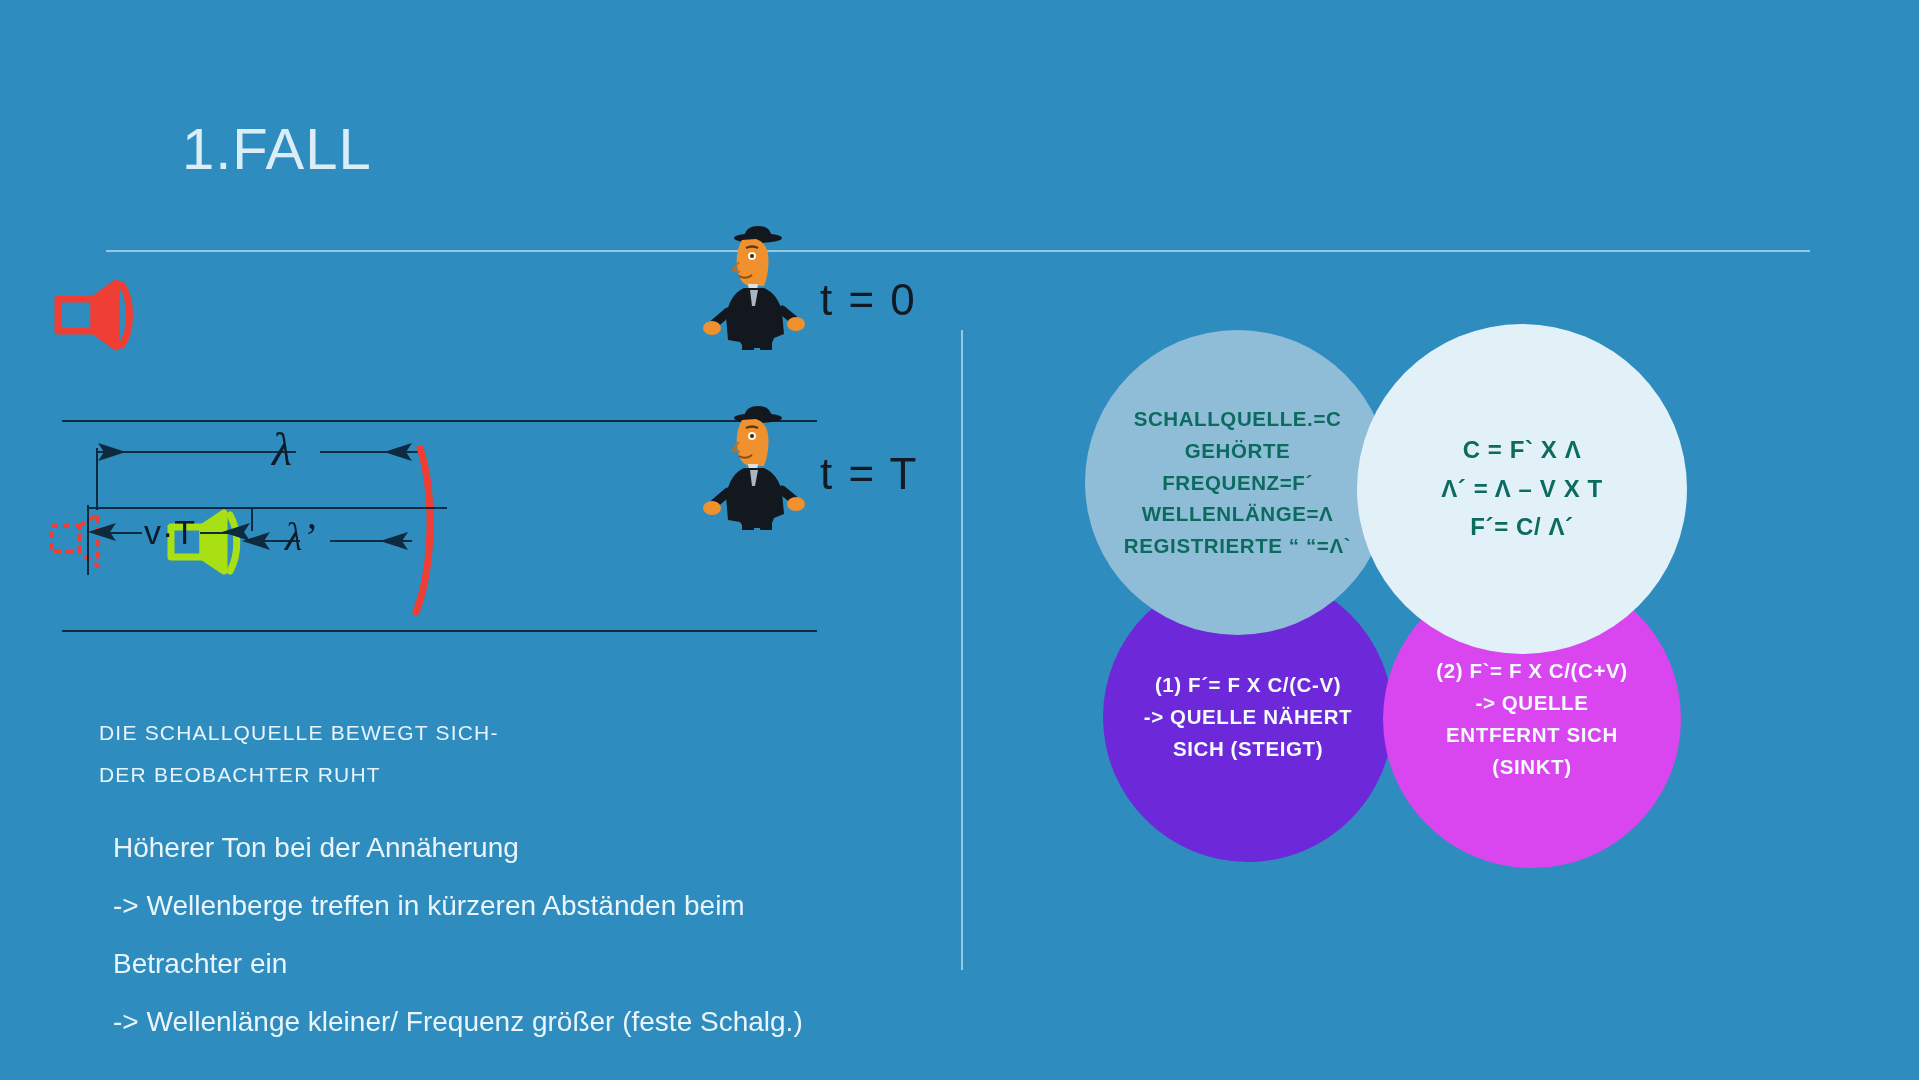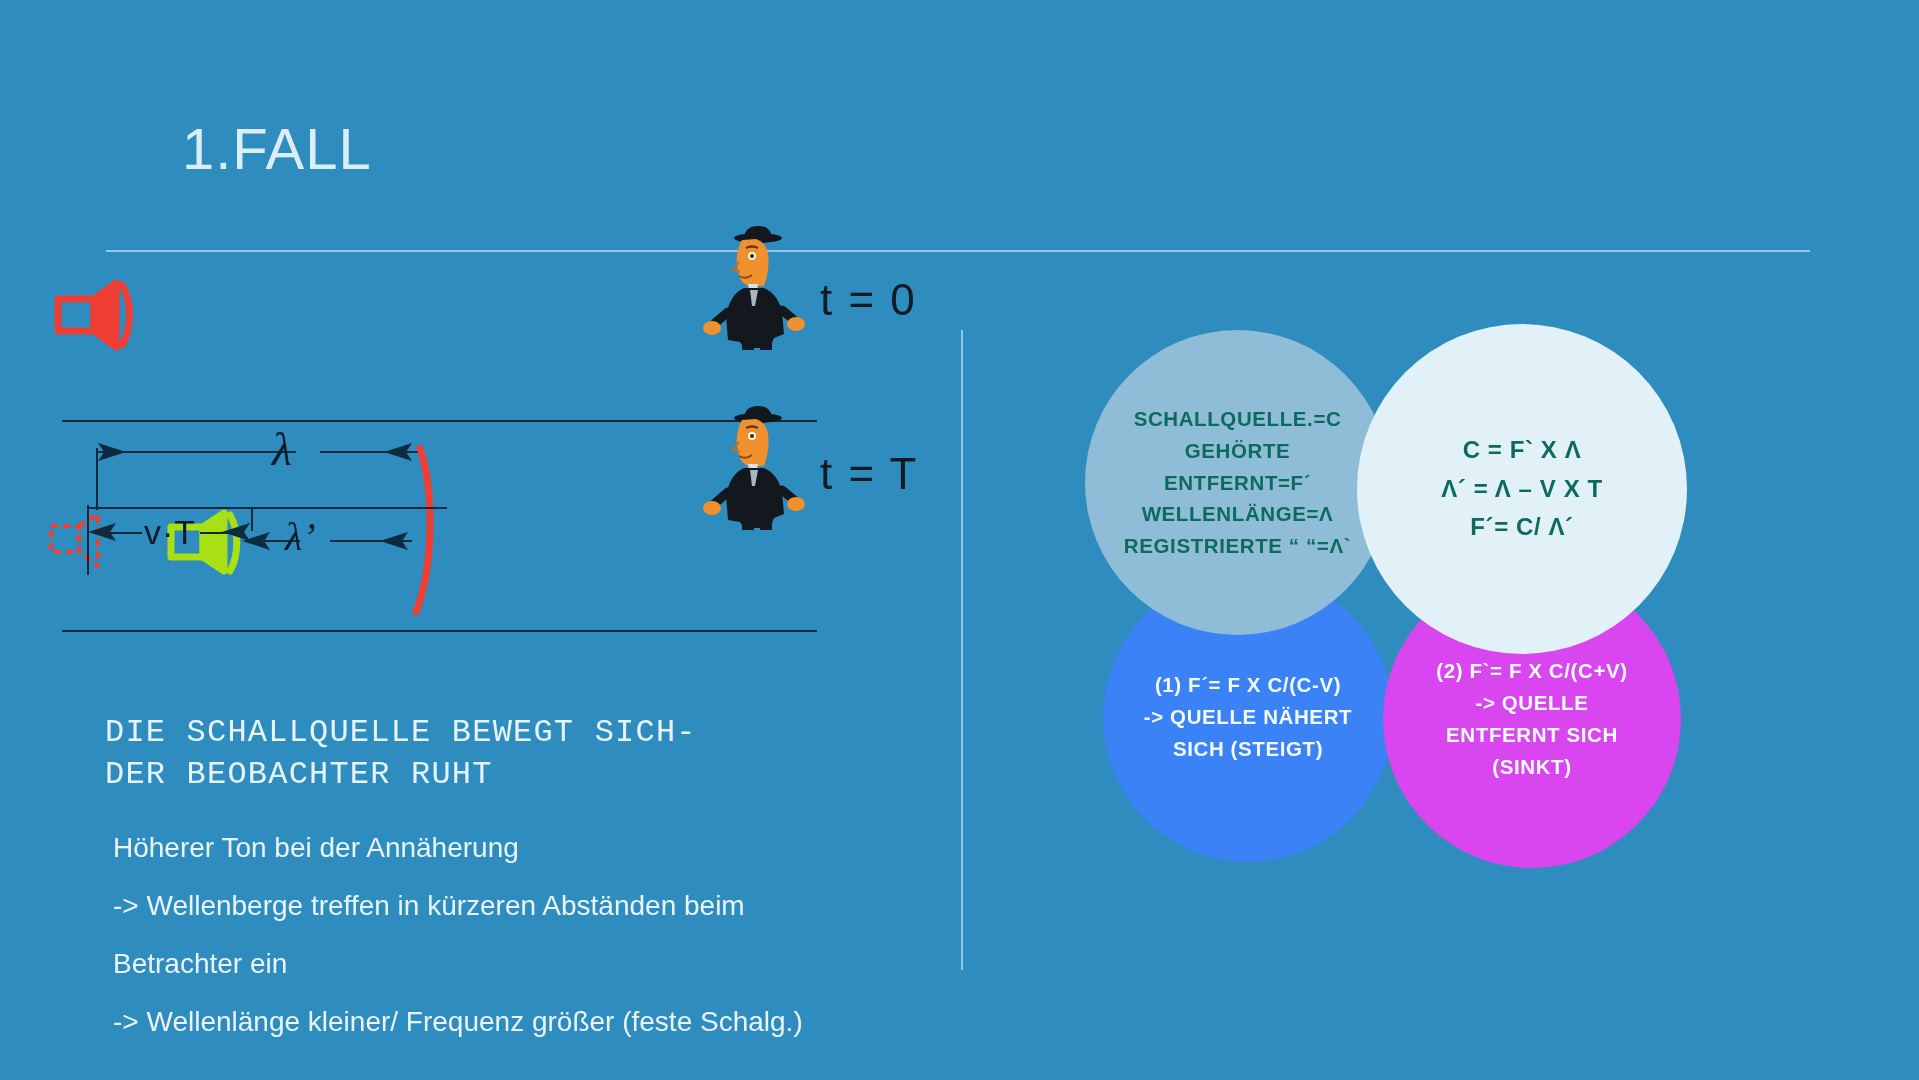--- a/index.html
+++ b/index.html
@@ -65,25 +65,25 @@
     position:absolute;color:#121b23;
     font-size:44px;font-weight:400;
     letter-spacing:2px;white-space:nowrap;
   }
 
   
   .observer{position:absolute;}
 
   
   .heading{
-    position:absolute;left:105px;top:712px;
+    position:absolute;left:99px;top:712px;
     width:720px;
-    color:#e8f4fb;font-size:32px;
+    color:#e8f4fb;font-size:21px;
     letter-spacing:1.2px;line-height:42px;
-    text-transform:uppercase;font-weight:400;font-family:Liberation Mono, monospace;
+    text-transform:uppercase;font-weight:400;
   }
   .body-text{
     position:absolute;left:105px;top:815px;
     width:820px;
     color:#eaf5fb;font-size:28px;
     line-height:50px;font-weight:300;
   }
   .body-text p{margin:8px;}
 
   
@@ -96,21 +96,21 @@
   .c-tl{
     left:0px;top:0px;width:305px;height:305px;
     background:#8fbdd8;z-index:2;
   }
   .c-tr{
     left:272px;top:-6px;width:330px;height:330px;
     background:#e2f0f8;z-index:3;
   }
   .c-bl{
     left:18px;top:242px;width:290px;height:290px;
-    background:#3b82f6;z-index:1;
+    background:#6d28d9;z-index:1;
   }
   .c-br{
     left:298px;top:240px;width:298px;height:298px;
     background:#d946ef;z-index:1;
   }
   .c-txt{
     font-weight:bold;line-height:1.55;
     letter-spacing:.6px;
     padding:0 6px;
   }
@@ -285,21 +285,21 @@
       <div class="c-txt">
         <span>(2) F`= F X C/(C+V)</span>
         <span>-&gt; QUELLE ENTFERNT SICH (SINKT)</span>
       </div>
     </div>
 
     <div class="circ c-tl">
       <div class="c-txt">
         <span>SCHALLQUELLE.=C</span>
         <span>GEHÖRTE</span>
-        <span>ENTFERNT=F´</span>
+        <span>FREQUENZ=F´</span>
         <span>WELLENLÄNGE=Λ</span>
         <span>REGISTRIERTE “ “=Λ`</span>
       </div>
     </div>
 
     <div class="circ c-tr">
       <div class="c-txt">
         <span>C = F` X Λ</span>
         <span>Λ´ = Λ – V X T</span>
         <span>F´= C/ Λ´</span>

